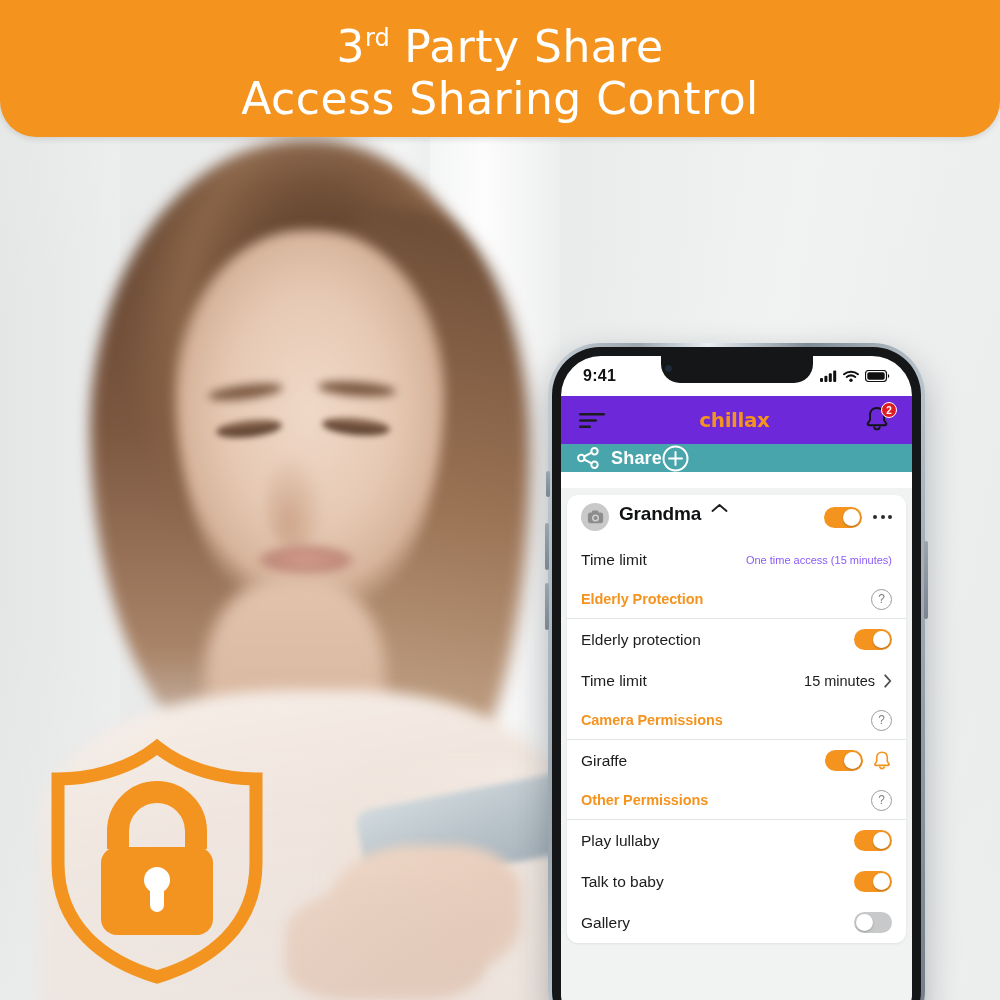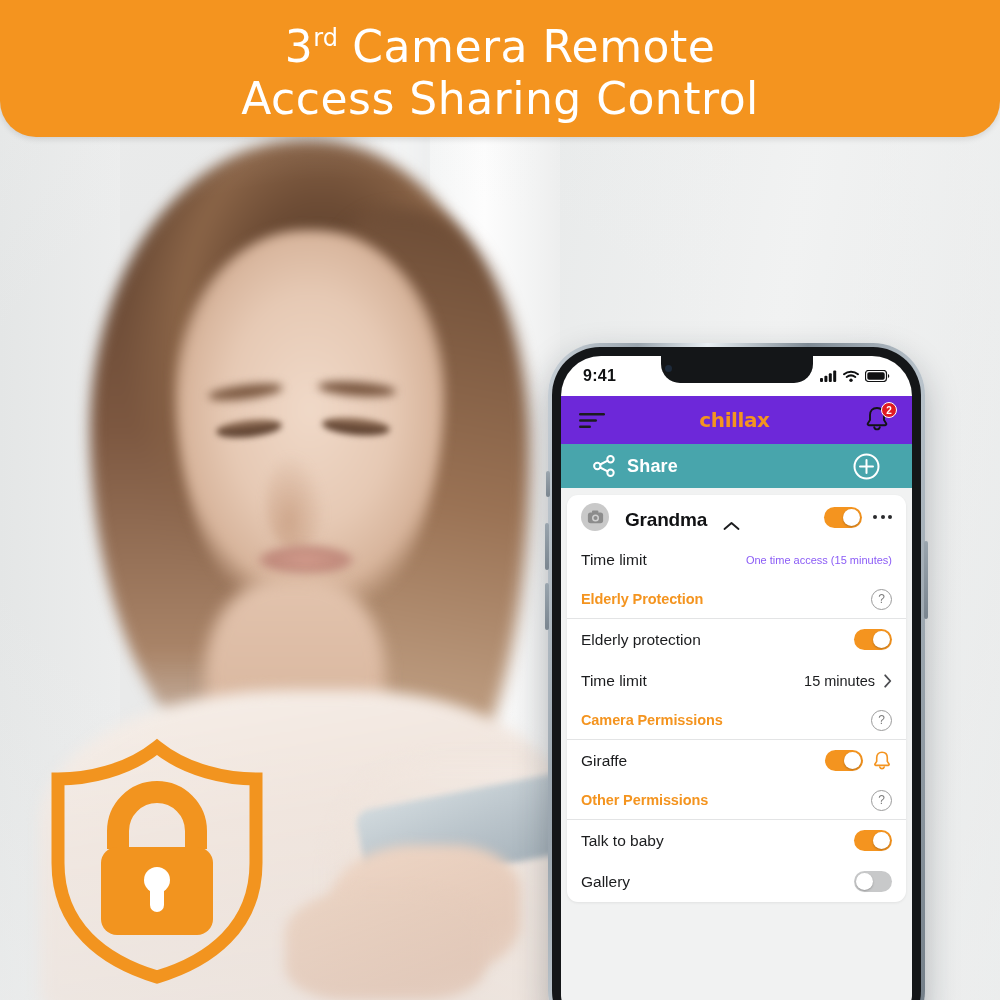--- a/index.html
+++ b/index.html
@@ -169,41 +169,41 @@
   #bell-wrap{position:relative;width:30px;height:30px;}
   #bell-badge{
     position:absolute;right:-3px;top:-3px;min-width:16px;height:16px;
     border-radius:8px;background:#E11B22;color:#fff;font-size:10px;font-weight:700;
     display:flex;align-items:center;justify-content:center;padding:0 3px;box-sizing:border-box;
     border:1.5px solid #fff;
   }
 
   
   #share-bar{
-    position:absolute;left:0;top:88px;width:351px;height:44px;
-    background:#48A5AC;display:flex;align-items:center;justify-content:space-between;
-    padding:0 32px;box-sizing:border-box;
+    position:absolute;left:0;top:88px;width:351px;height:28px;
+    background:#48A5AC;display:flex;align-items:center;
+    padding:0 16px;box-sizing:border-box;
   }
   #share-left{display:flex;align-items:center;gap:11px;}
   #share-label{color:#ffffff;font-size:18px;font-weight:700;letter-spacing:.2px;}
 
   
   #content{
     position:absolute;left:0;top:132px;width:351px;height:544px;
     background:#f1f2f2;padding:7px 6px 0 6px;box-sizing:border-box;overflow:hidden;
   }
   #card{
     background:#ffffff;border-radius:11px;padding:0 14px;
     box-shadow:0 1px 3px rgba(0,0,0,.07);
   }
   .row{
     display:flex;align-items:center;justify-content:space-between;
     height:41px;
   }
-  .row-left{display:flex;align-items:flex-end;gap:16px;min-width:0;}
+  .row-left{display:flex;align-items:flex-start;gap:10px;min-width:0;}
   .row-label{font-size:15.5px;color:#1b1c1e;white-space:nowrap;}
   .row-value{font-size:11px;color:#8b5cf6;white-space:nowrap;text-align:right;}
   .row-value-sm{font-size:14.5px;color:#1b1c1e;white-space:nowrap;}
 
   #grandma-row{height:44px;}
   #avatar{
     width:28px;height:28px;border-radius:50%;
     background:#c9c9c9;display:flex;align-items:center;justify-content:center;flex:none;
   }
   #grandma-name{font-size:19px;font-weight:700;color:#111214;letter-spacing:-.2px;}
@@ -258,21 +258,21 @@
   <div id="neck"></div>
   <div id="sweater"></div>
   <div id="arm-r"></div>
   <div id="held-phone"></div>
   <div id="hand1"></div>
   <div id="hand2"></div>
   <div id="photo-soft"></div>
 </div>
 
 <div id="banner">
-  <div id="banner-line1"><span>3</span><span class="ord">rd</span><span> Camera Remote</span></div>
+  <div id="banner-line1"><span>3</span><span class="ord">rd</span><span> Party Share</span></div>
   <div id="banner-line2">Access Sharing Control</div>
 </div>
 
 <div id="shield-badge">
   <svg viewBox="0 0 230 250" width="230" height="250">
     <path d="M115 12 C 85 36, 45 44, 16 44 L16 128 C16 192, 62 226, 115 242 C168 226, 214 192, 214 128 L214 44 C185 44, 145 36, 115 12 Z" fill="none" stroke="#F2941F" stroke-width="13"></path>
     <path d="M76 114 L76 96 A39 39 0 0 1 154 96 L154 114" fill="none" stroke="#F2941F" stroke-width="22"></path>
     <rect x="59" y="112" width="112" height="88" rx="16" fill="#F2941F"></rect>
     <circle cx="115" cy="145" r="13" fill="#ffffff"></circle>
     <rect x="108" y="145" width="14" height="32" rx="7" fill="#ffffff"></rect>
@@ -426,20 +426,26 @@
             </svg>
           </div>
         </div>
 
         <div class="section-head">
           <div class="section-title">Other Permissions</div>
           <div class="help">?</div>
         </div>
         <div class="divider"></div>
 
+        <div class="row">
+          <div class="row-label">Play lullaby</div>
+          <div class="toggle">
+              <div class="knob"></div>
+            </div>
+        </div>
 
         <div class="row">
           <div class="row-label">Talk to baby</div>
           <div class="toggle">
               <div class="knob"></div>
             </div>
         </div>
 
         <div class="row">
           <div class="row-label">Gallery</div>

